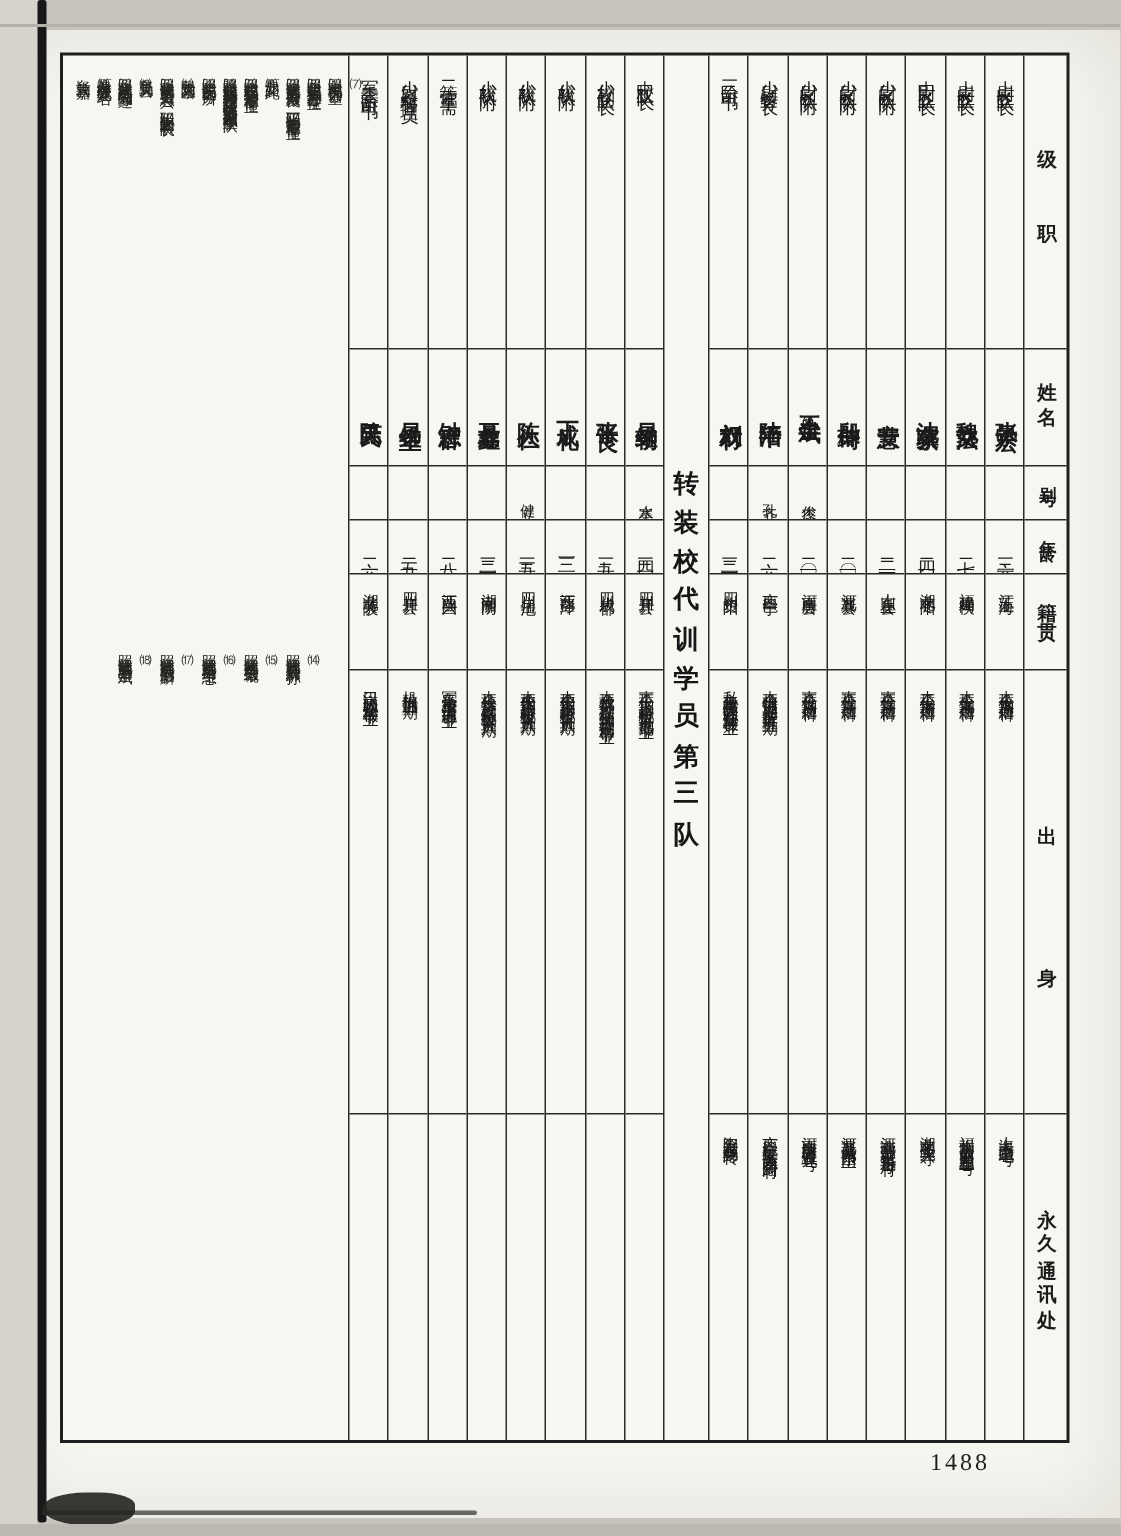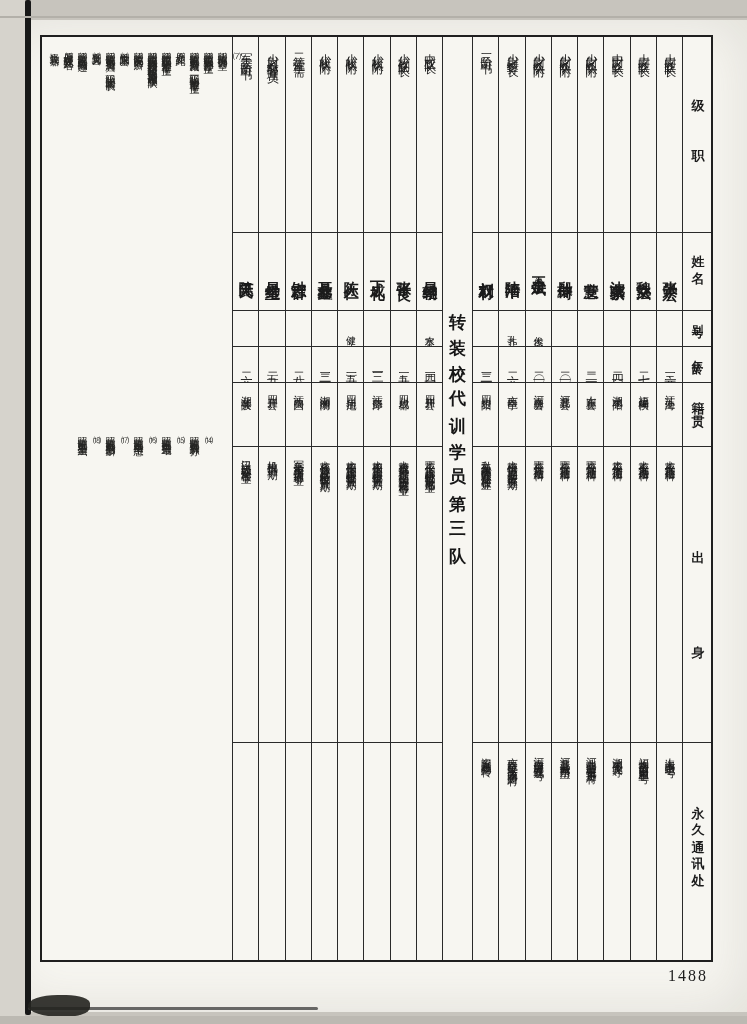--- a/index.html
+++ b/index.html
@@ -50,21 +50,21 @@
   .mark{font-size:7px;letter-spacing:0;margin-top:1px;}
 
   .nblock{position:absolute;writing-mode:vertical-rl;text-orientation:upright;
           font-size:10px;line-height:14px;letter-spacing:1px;color:#242422;}
   .nb-a{top:8px;right:3px;height:330px;}
   .nb-b{top:8px;left:5px;height:372px;}
   .nb-c{top:392px;right:17px;height:240px;}
   .note{max-height:100%;}
   .nnum{font-size:8px;letter-spacing:0;opacity:.9;}
 
-  .page-number{position:absolute;left:668px;top:967px;font-size:16px;letter-spacing:2px;color:#1d1d1d;}
+  .page-number{position:absolute;left:620px;top:967px;font-size:16px;letter-spacing:2px;color:#1d1d1d;}
 </style>
 </head>
 <body>
 
 <div class="page">
   <div class="paper"></div>
   <div class="left-gray"></div>
   <div class="left-bar"></div>
   <div class="top-line"></div>
 

